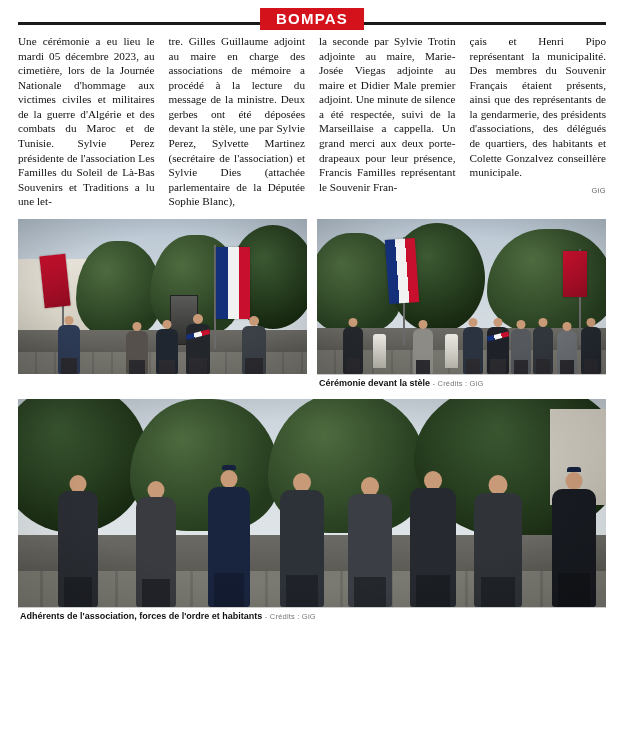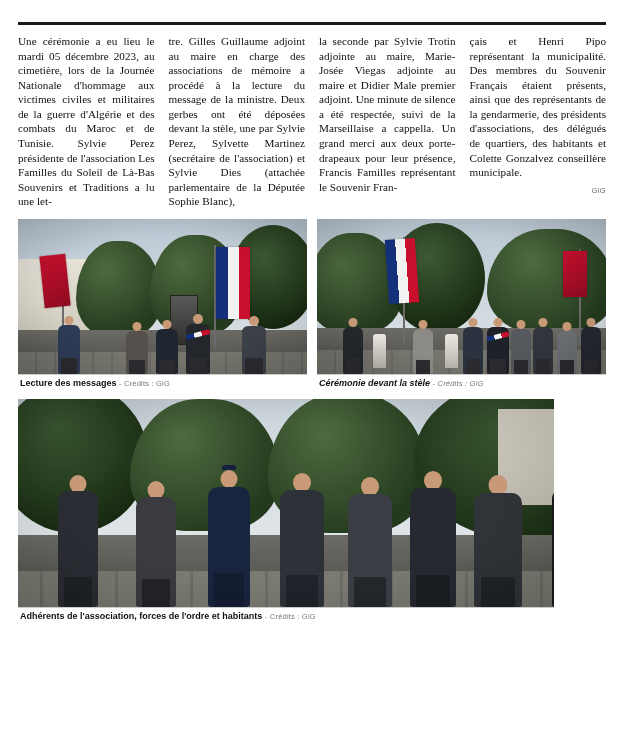--- a/index.html
+++ b/index.html
@@ -91,21 +91,21 @@
   .photo-row {
     display: flex;
     gap: 10px;
     margin-bottom: 9px;
   }
   .photo {
     position: relative;
     overflow: hidden;
   }
   .photo.half { width: 289px; }
-  .photo.full { width: 536px; }
+  .photo.full { width: 588px; }
   .photo .frame {
     position: relative;
     width: 100%;
     overflow: hidden;
   }
   .photo.half .frame { height: 155px; }
   .photo.full .frame { height: 208px; }
 
   .caption {
     background: #ffffff;
@@ -222,20 +222,21 @@
     pointer-events: none;
   }
 </style>
 </head>
 <body>
 
 <div class="page">
 
   <div class="top-rule-wrap">
     <div class="top-rule"></div>
+    <div class="section-flag">BOMPAS</div>
   </div>
 
 
   <div class="body-columns">
     <div class="col">
       <p>Une cérémonie a eu lieu le mardi 05 décembre 2023, au cimetière, lors de la Journée Nationale d'hommage aux victimes civiles et militaires de la guerre d'Algérie et des combats du Maroc et de Tunisie. Sylvie Perez présidente de l'association Les Familles du Soleil de Là-Bas Souvenirs et Traditions a lu une let-</p>
     </div>
     <div class="col">
       <p>tre. Gilles Guillaume adjoint au maire en charge des associations de mémoire a procédé à la lecture du message de la ministre. Deux gerbes ont été déposées devant la stèle, une par Sylvie Perez, Sylvette Martinez (secrétaire de l'association) et Sylvie Dies (attachée parlementaire de la Députée Sophie Blanc),</p>
     </div>
@@ -290,27 +291,23 @@
           <div class="legs" style="height:16px;"></div>
         </div>
         <div class="person" style="left:224px; width:24px; height:58px;">
           <div class="head" style="top:0; width:10px; height:10px;"></div>
           <div class="body" style="top:10px; background:#3b4147;"></div>
           <div class="legs" style="height:16px;"></div>
         </div>
 
         <div class="vignette"></div>
       </div>
-      <figcaption class="caption">
-        <span>Lecture des messages</span>
-        <span class="cap-credit">- Crédits : GiG</span>
-      </figcaption>
     </figure>
 
-    <figure class="photo half" style="margin:0;font-style:italic;">
+    <figure class="photo half" style="margin:0;">
       <div class="frame">
         <div class="sky"></div>
         <div class="hedge" style="left:-10px; top:14px; width:96px; height:100px;"></div>
         <div class="tree-dark" style="left:72px; top:4px; width:96px; height:110px;"></div>
         <div class="hedge" style="left:170px; top:10px; width:128px; height:104px;"></div>
         <div class="ground" style="height:46px;"></div>
         <div class="paving" style="height:24px;"></div>
 
         <div class="flag-pole" style="left:86px; top:18px; height:108px;"></div>
         <div class="flag-fr" style="left:70px; top:20px; width:30px; height:64px; transform:rotate(-4deg);"></div>

